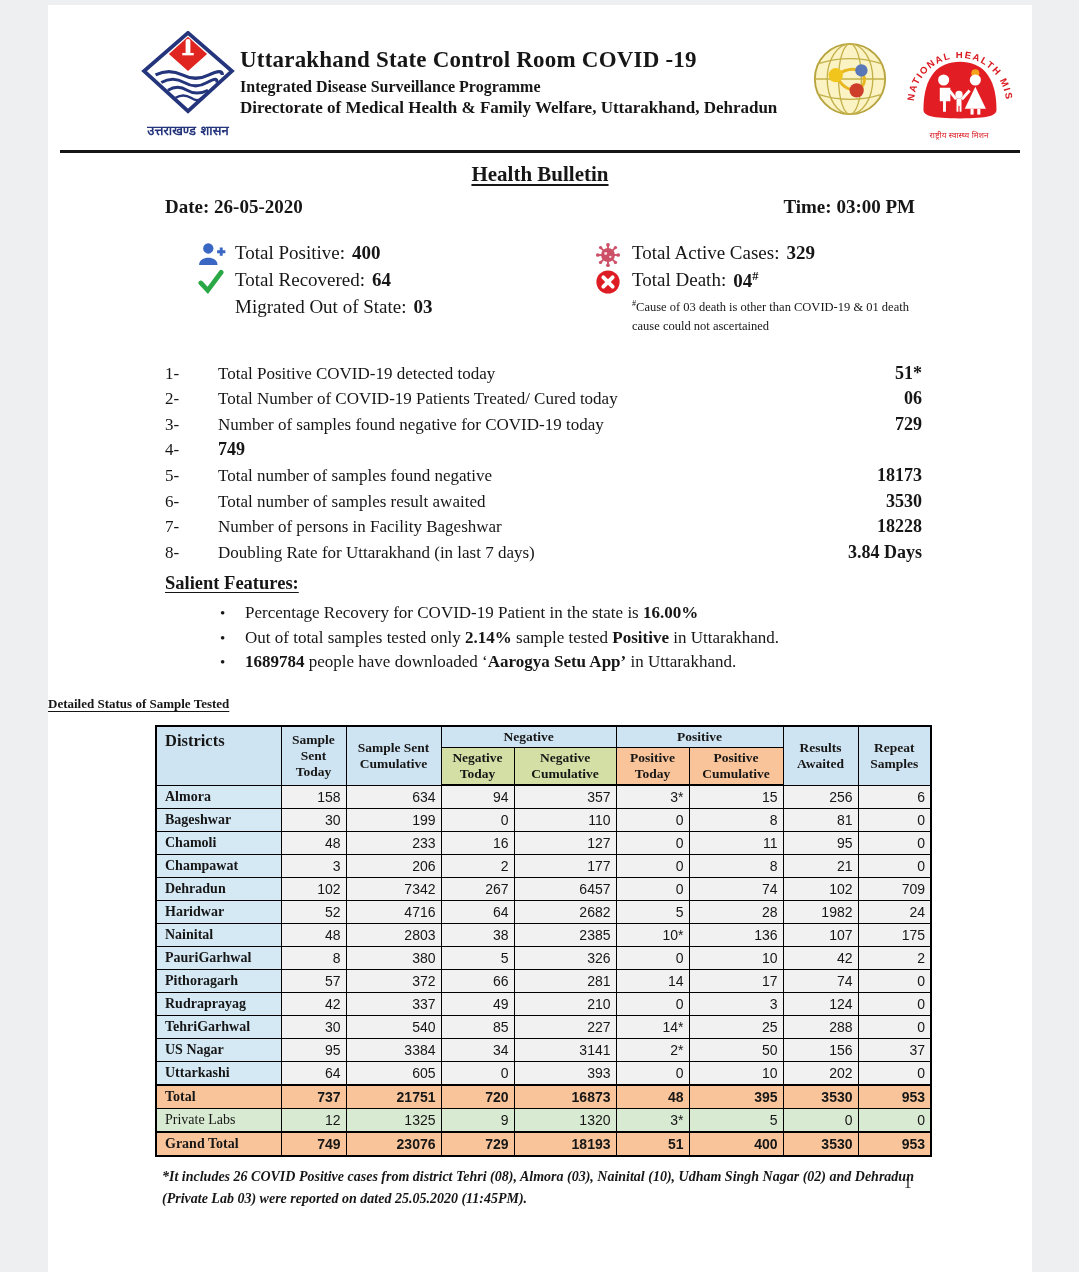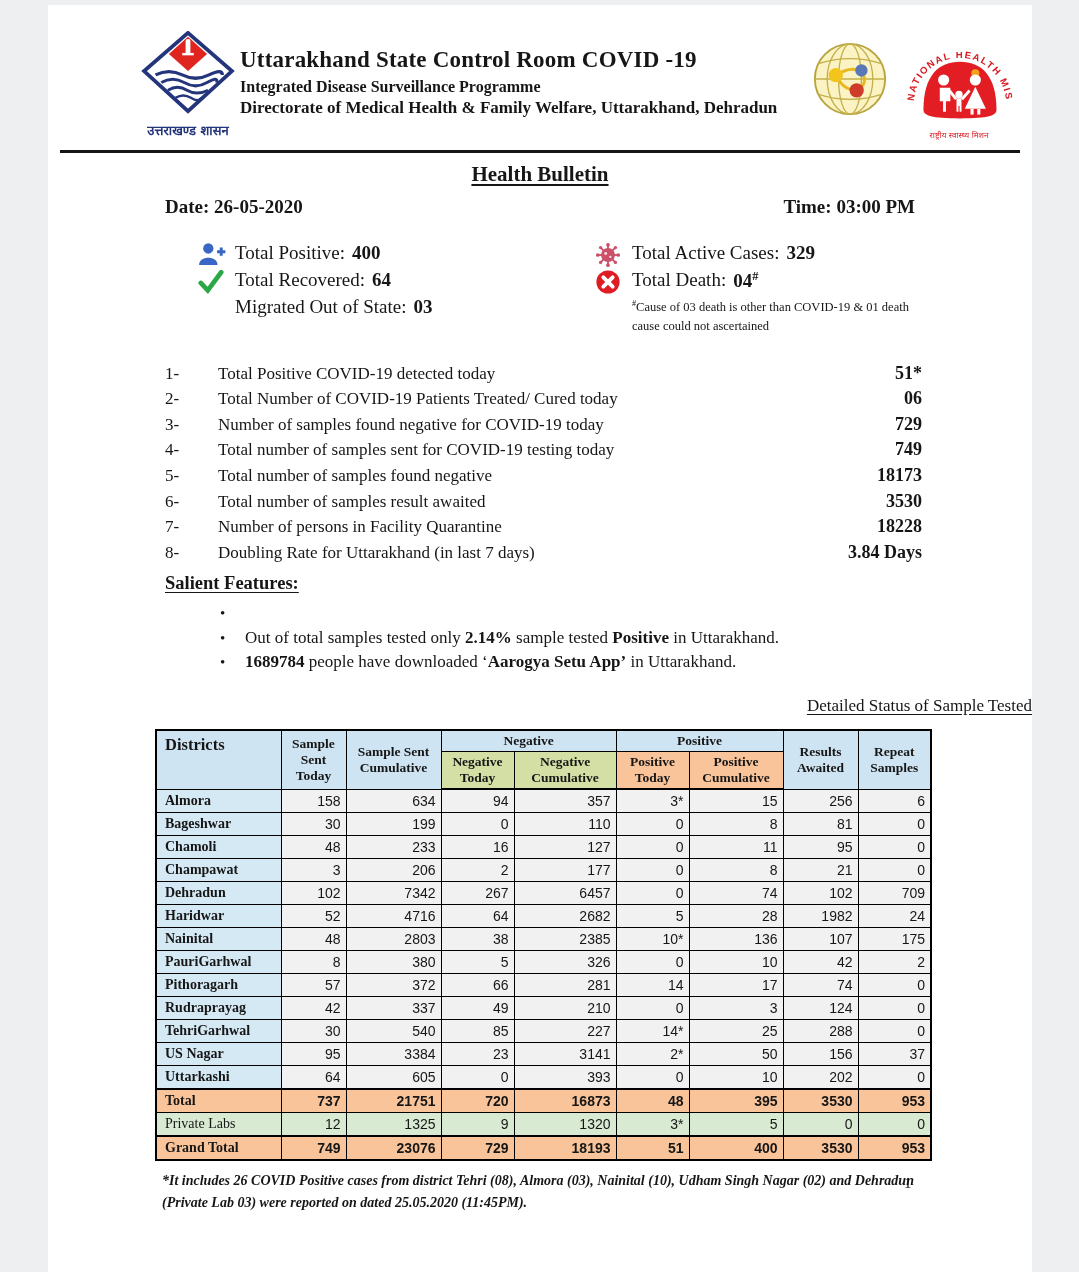--- a/index.html
+++ b/index.html
@@ -43,21 +43,21 @@
   .summary-no{width:53px;flex:0 0 auto;}
   .summary-label{flex:1 1 auto;}
   .summary-value{font-weight:bold;font-size:18px;text-align:right;white-space:nowrap;}
   
   .salient-heading{margin:6px 0 0 117px;font-size:18.5px;font-weight:bold;}
   .bullet-list{margin-top:7px;}
   .bullet-item{display:flex;margin-left:172px;font-size:17px;line-height:24.5px;}
   .bullet-dot{width:25px;flex:0 0 auto;font-size:15px;}
   .b{font-weight:bold;}
   
-  .table-heading{text-align:right;font-size:17px;font-weight:normal;margin-top:21px;}
+  .table-heading{text-align:left;font-size:13px;font-weight:bold;margin-top:21px;}
   table.sample-table{border-collapse:collapse;table-layout:fixed;width:775px;margin:13px 0 0 107px;border:2px solid #000;}
   .sample-table th,.sample-table td{border:1px solid #000;overflow:hidden;}
   .sample-table thead th{
     background:var(--header-blue);font-family:"Liberation Serif",serif;
     font-weight:bold;font-size:13.5px;line-height:1.2;text-align:center;vertical-align:middle;padding:2px 2px;
   }
   .sample-table thead th.th-districts{text-align:left;vertical-align:top;font-size:16.5px;padding:4px 0 0 8px;}
   .sample-table thead th.green{background:var(--negative-green);}
   .sample-table thead th.peach{background:var(--positive-peach);}
   .sample-table thead tr:last-child th{border-bottom:2px solid #000;}
@@ -239,52 +239,52 @@
         <span class="summary-label">Total Number of COVID-19 Patients Treated/ Cured today</span>
         <span class="summary-value">06</span>
       </div>
       <div class="summary-item">
         <span class="summary-no">3-</span>
         <span class="summary-label">Number of samples found negative for COVID-19 today</span>
         <span class="summary-value">729</span>
       </div>
       <div class="summary-item">
         <span class="summary-no">4-</span>
-        <span class="summary-label">Total number of samples sent for COVID-19 testing today</span>
         <span class="summary-value">749</span>
       </div>
       <div class="summary-item">
         <span class="summary-no">5-</span>
         <span class="summary-label">Total number of samples found negative</span>
         <span class="summary-value">18173</span>
       </div>
       <div class="summary-item">
         <span class="summary-no">6-</span>
         <span class="summary-label">Total number of samples result awaited</span>
         <span class="summary-value">3530</span>
       </div>
       <div class="summary-item">
         <span class="summary-no">7-</span>
-        <span class="summary-label">Number of persons in Facility Quarantine</span>
+        <span class="summary-label">Number of persons in Facility Bageshwar</span>
         <span class="summary-value">18228</span>
       </div>
       <div class="summary-item">
         <span class="summary-no">8-</span>
         <span class="summary-label">Doubling Rate for Uttarakhand (in last 7 days)</span>
         <span class="summary-value">3.84 Days</span>
       </div>
     </div>
 
   <div class="salient">
     <div class="salient-heading">
       <span class="u">Salient Features:</span>
     </div>
     <div class="bullet-list">
         <div class="bullet-item">
           <span class="bullet-dot">•</span>
+          <span class="bullet-text"><span>Percentage Recovery for COVID-19 Patient in the state is </span><span class="b">16.00%</span></span>
         </div>
         <div class="bullet-item">
           <span class="bullet-dot">•</span>
           <span class="bullet-text"><span>Out of total samples tested only </span><span class="b">2.14%</span><span> sample tested </span><span class="b">Positive</span><span> in Uttarakhand.</span></span>
         </div>
         <div class="bullet-item">
           <span class="bullet-dot">•</span>
           <span class="bullet-text"><span class="b">1689784</span><span> people have downloaded ‘</span><span class="b">Aarogya Setu App’</span><span> in Uttarakhand.</span></span>
         </div>
       </div>
@@ -442,21 +442,21 @@
           <td class="num-cell">227</td>
           <td class="num-cell">14*</td>
           <td class="num-cell">25</td>
           <td class="num-cell">288</td>
           <td class="num-cell">0</td>
         </tr>
         <tr class="district-row">
           <td class="district-cell">US Nagar</td>
           <td class="num-cell">95</td>
           <td class="num-cell">3384</td>
-          <td class="num-cell">23</td>
+          <td class="num-cell">34</td>
           <td class="num-cell">3141</td>
           <td class="num-cell">2*</td>
           <td class="num-cell">50</td>
           <td class="num-cell">156</td>
           <td class="num-cell">37</td>
         </tr>
         <tr class="district-row">
           <td class="district-cell">Uttarkashi</td>
           <td class="num-cell">64</td>
           <td class="num-cell">605</td>

